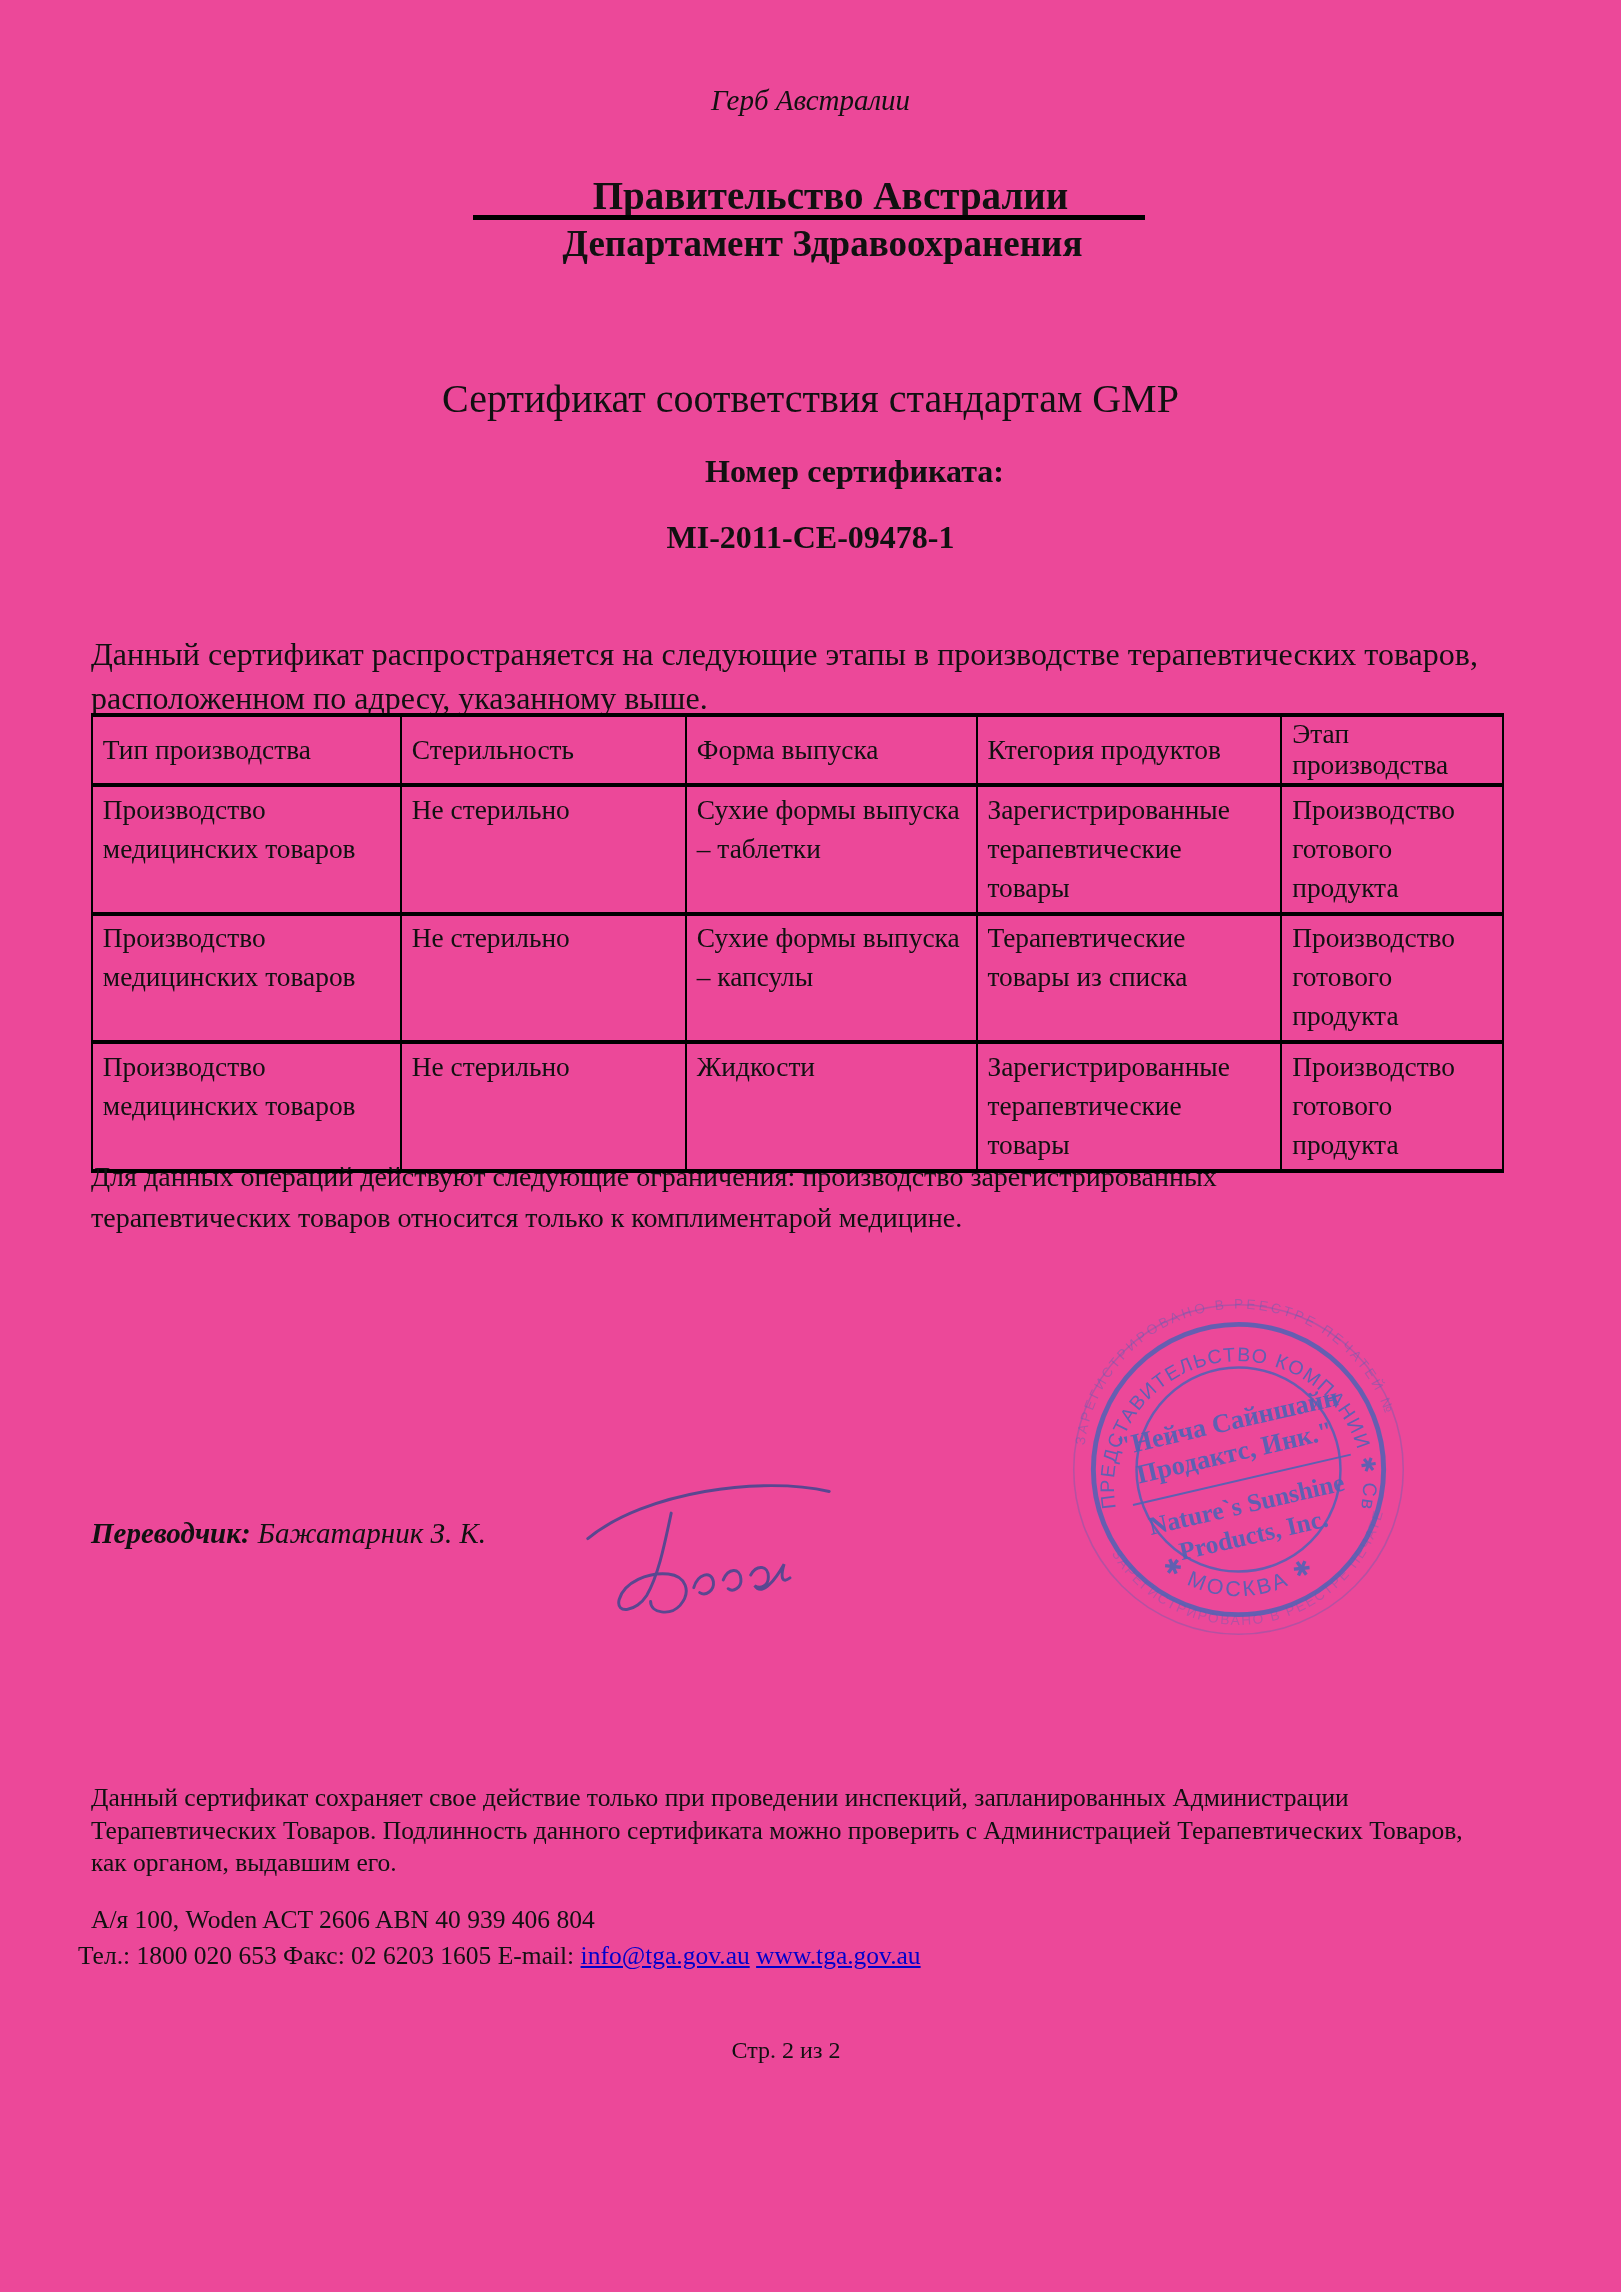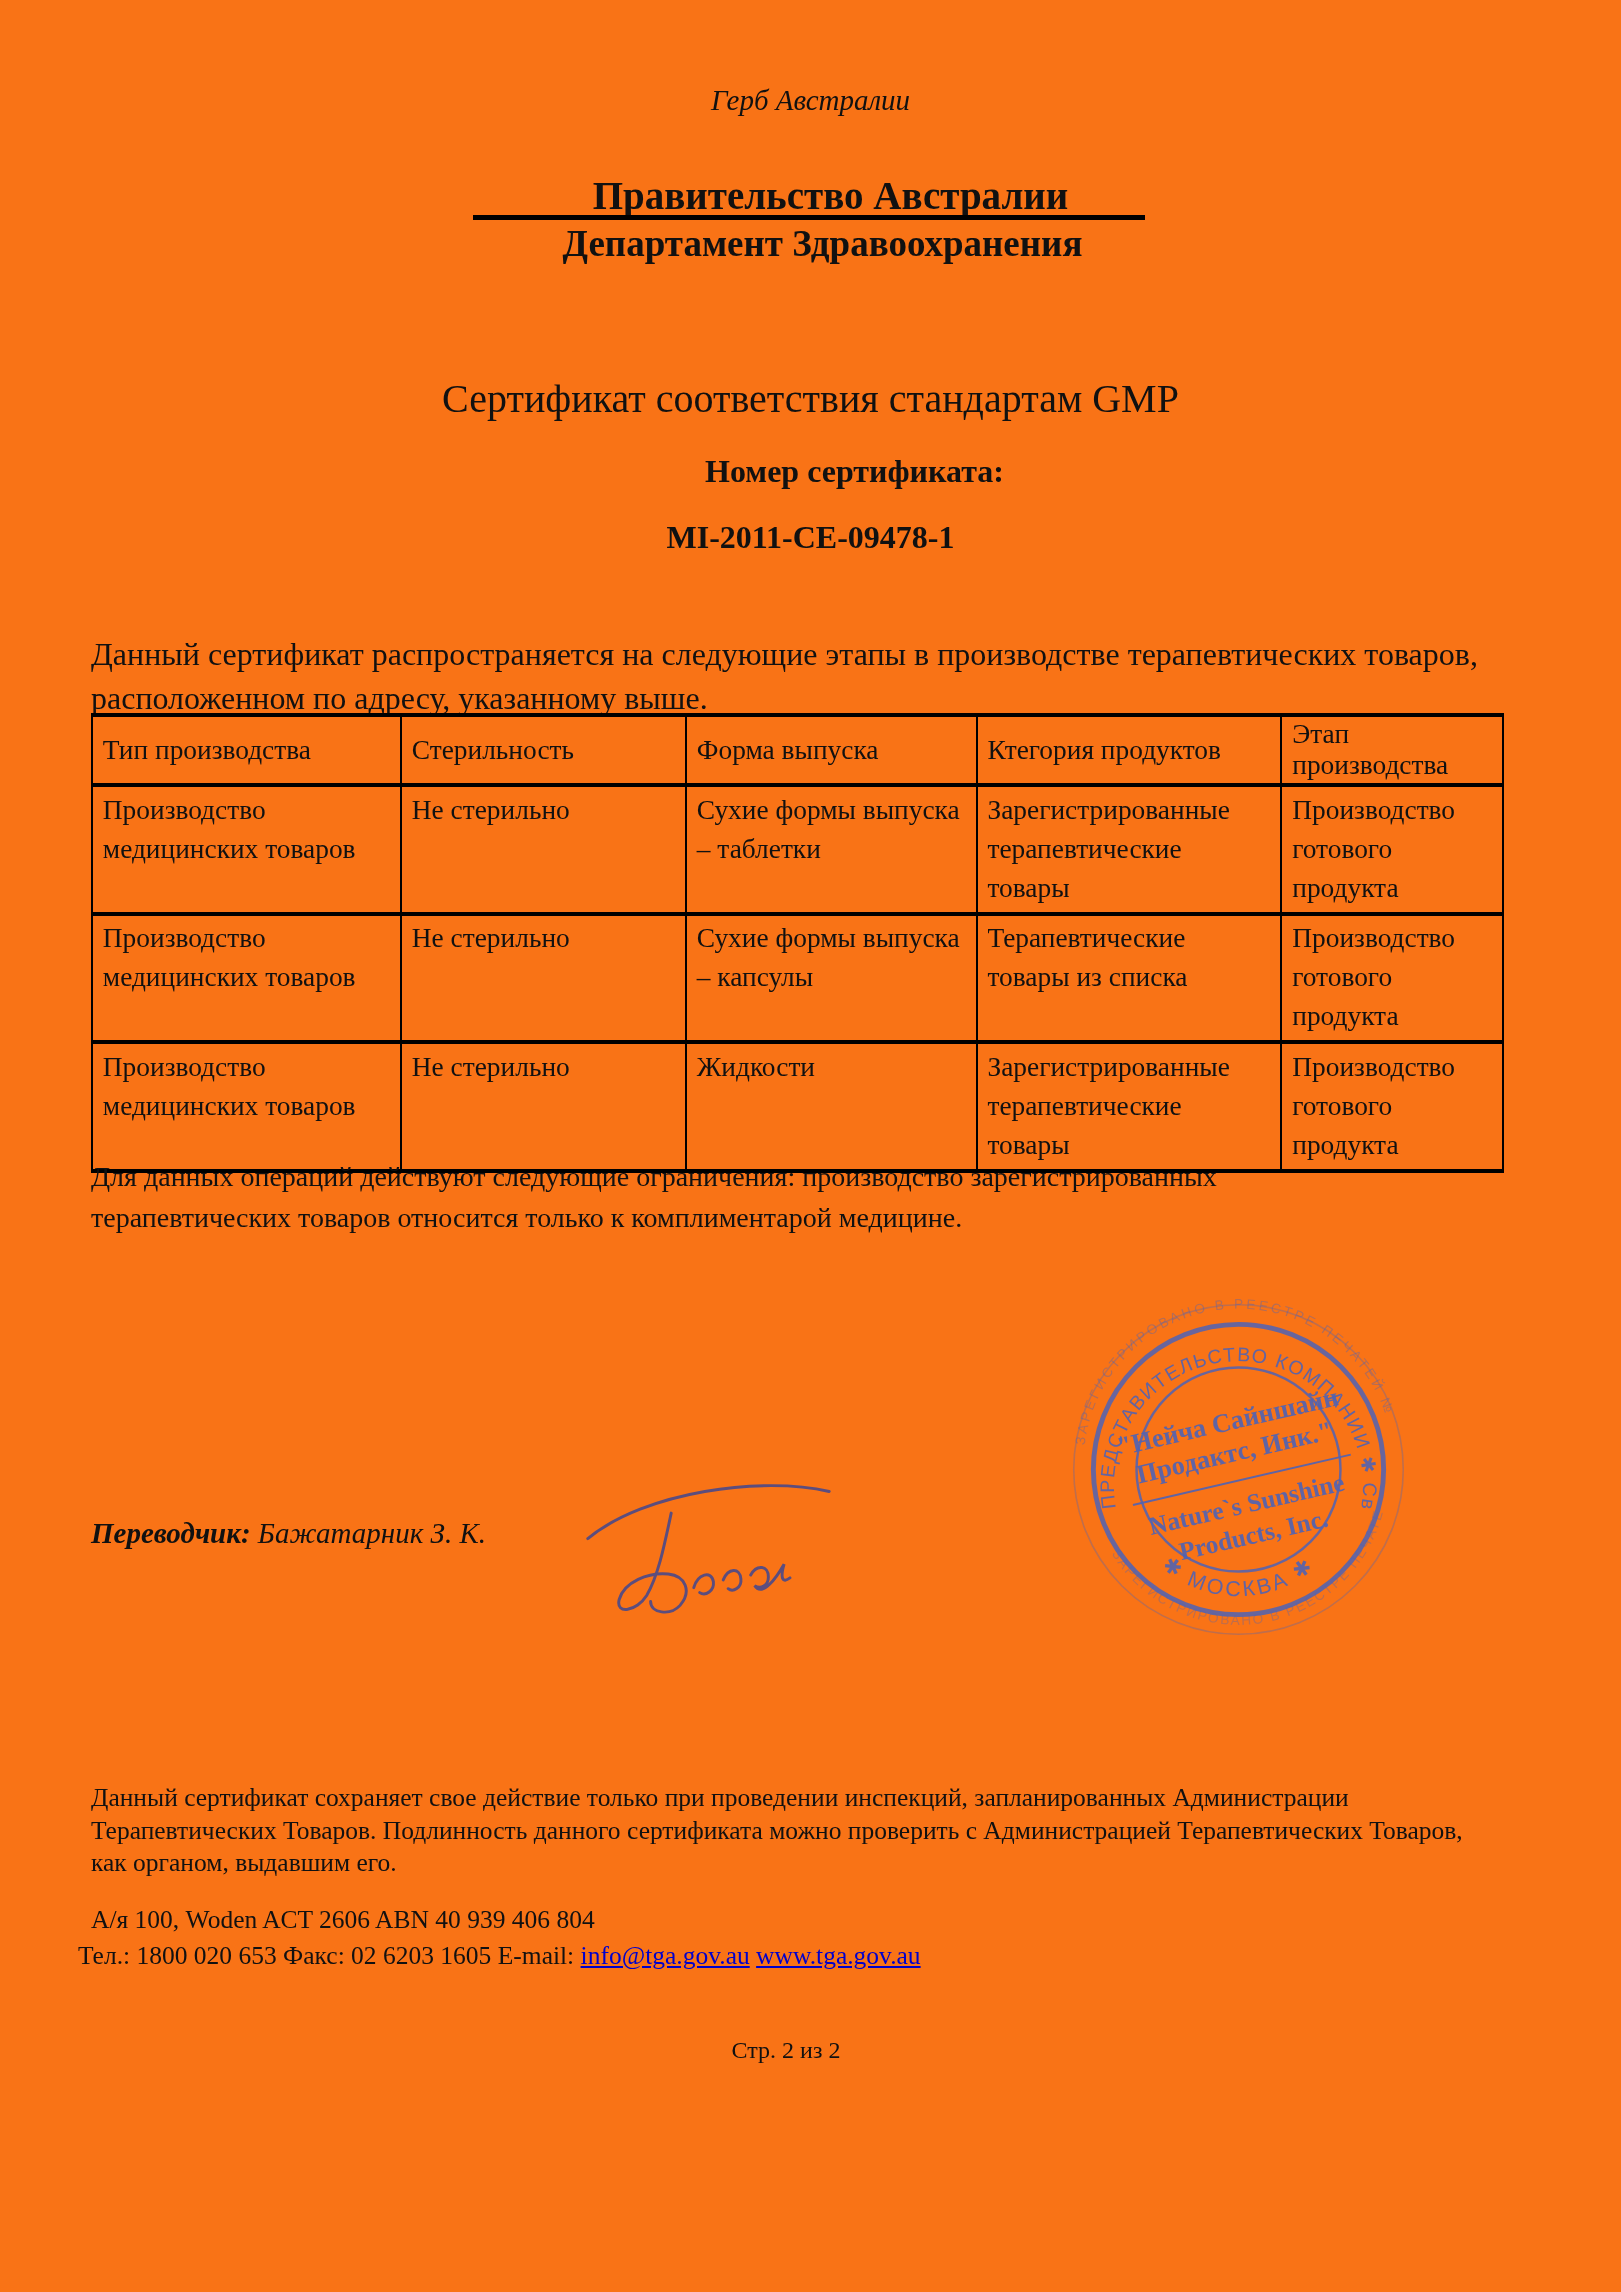--- a/index.html
+++ b/index.html
@@ -1,19 +1,19 @@
 <!DOCTYPE html>
 <html lang="ru"><head>
 <meta charset="utf-8">
 <style>
   html,body{margin:0;padding:0;background:#e8e8e8;}
   .page{
     position:relative;
     width:1621px;height:2293px;
-    background:#f97316;
+    background:#ec4899;
     font-family:"Liberation Serif", serif;
     color:#111;
     overflow:hidden;
     margin:0 auto;
   }
   .abs{position:absolute;}
   .centered{left:0;width:1621px;text-align:center;}
   .coat-note{top:84px;font-style:italic;font-size:29px;}
   .gov{top:173px;font-weight:bold;font-size:39px;padding-left:20px;}
   .gov-underline{top:215px;left:473px;width:672px;height:4.9px;background:#000;}

